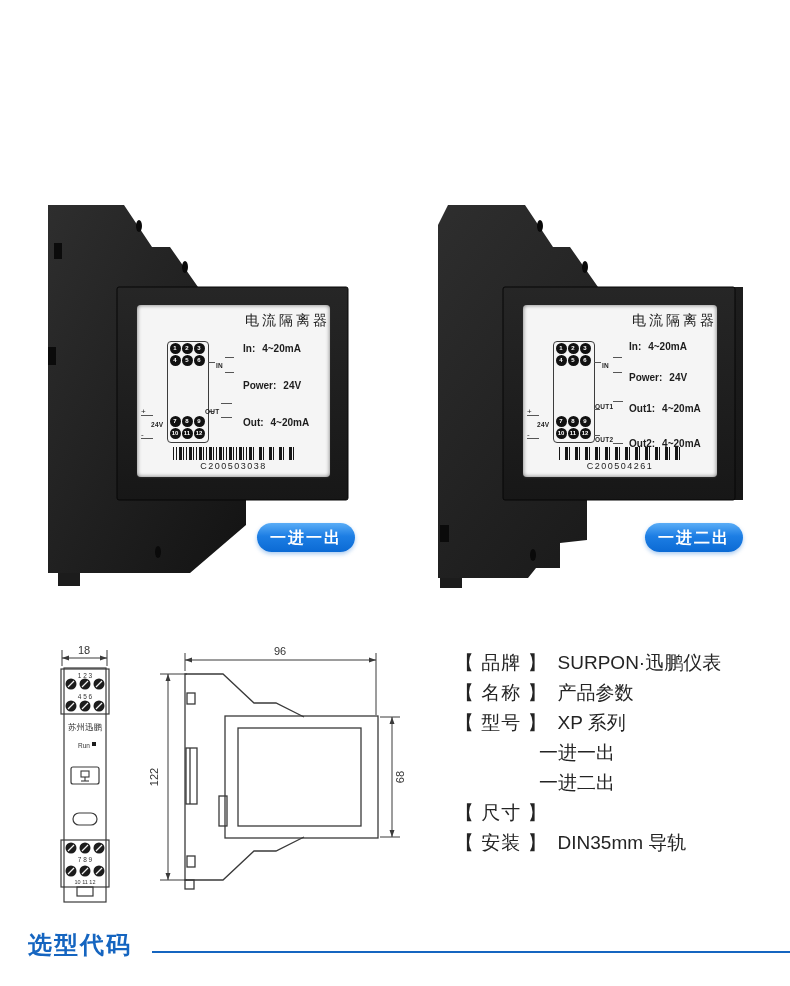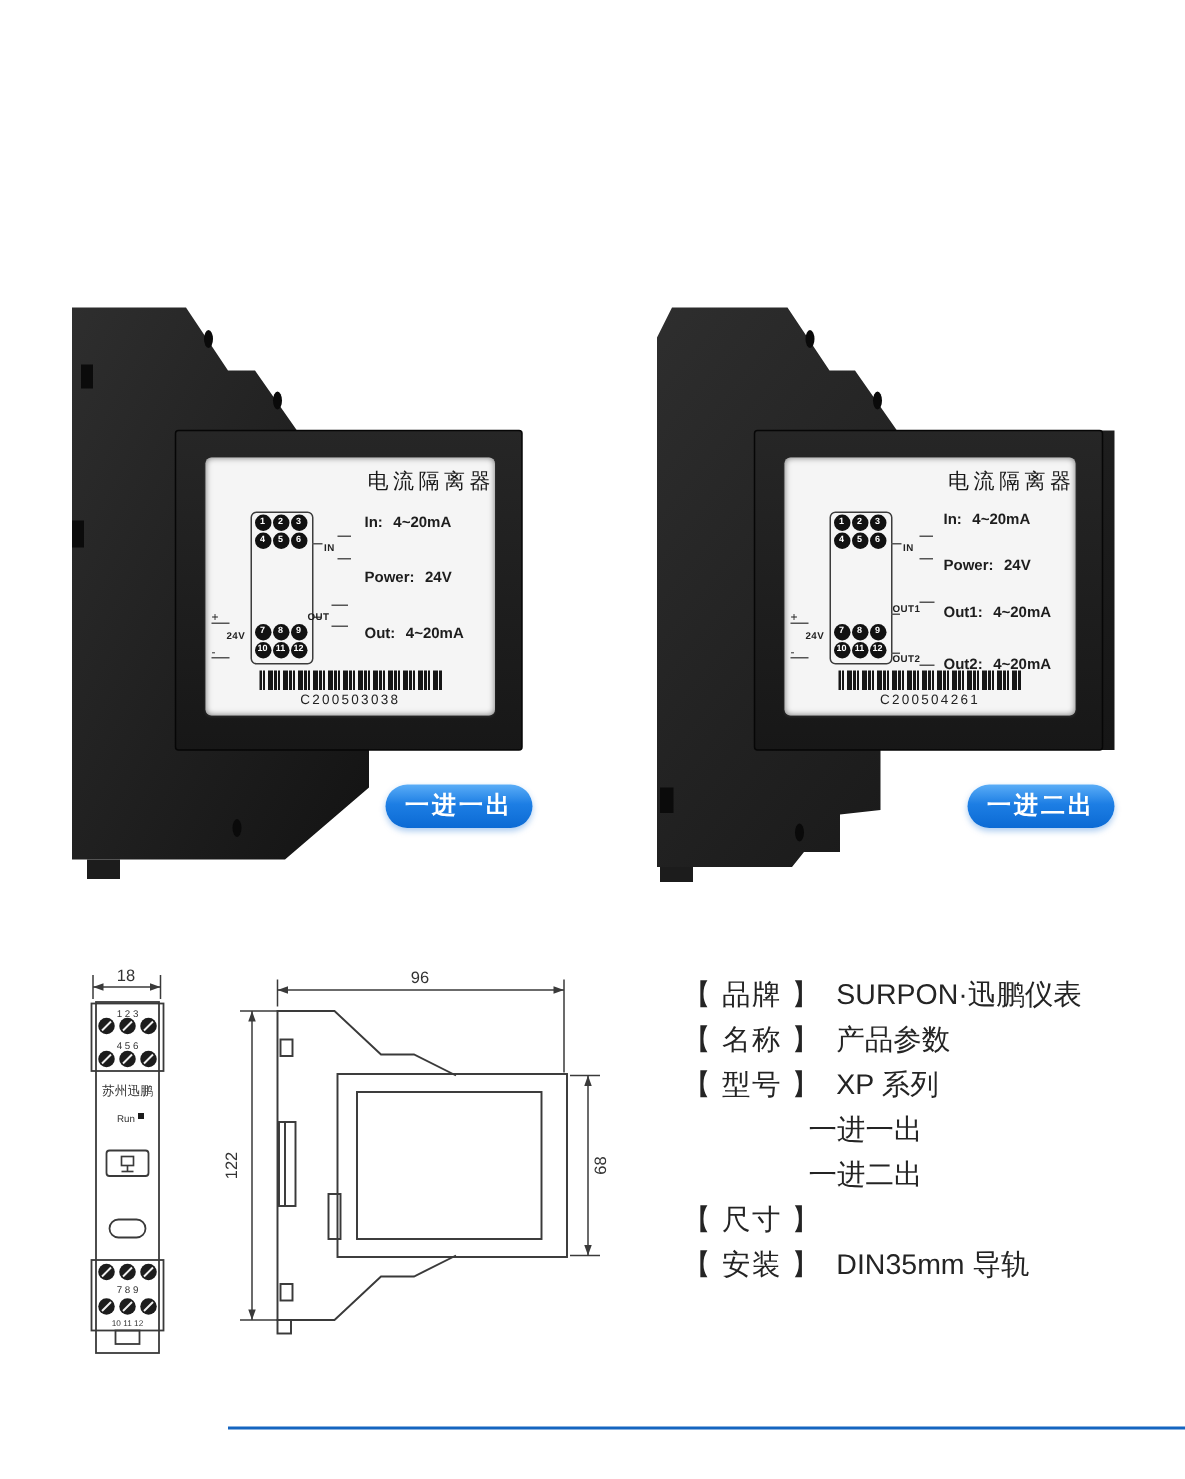--- a/index.html
+++ b/index.html
@@ -365,15 +365,16 @@
       </div>
     <div class="spec-row">
         <span class="spec-label">【 尺寸 】</span>
       </div>
     <div class="spec-row">
         <span class="spec-label">【 安装 】</span>
         <span class="spec-value">DIN35mm 导轨</span>
       </div>
   </div>
 
+  <div class="footer-title">选型代码</div>
   <div class="footer-line"></div>
 
 </div>
 
 </body></html>

